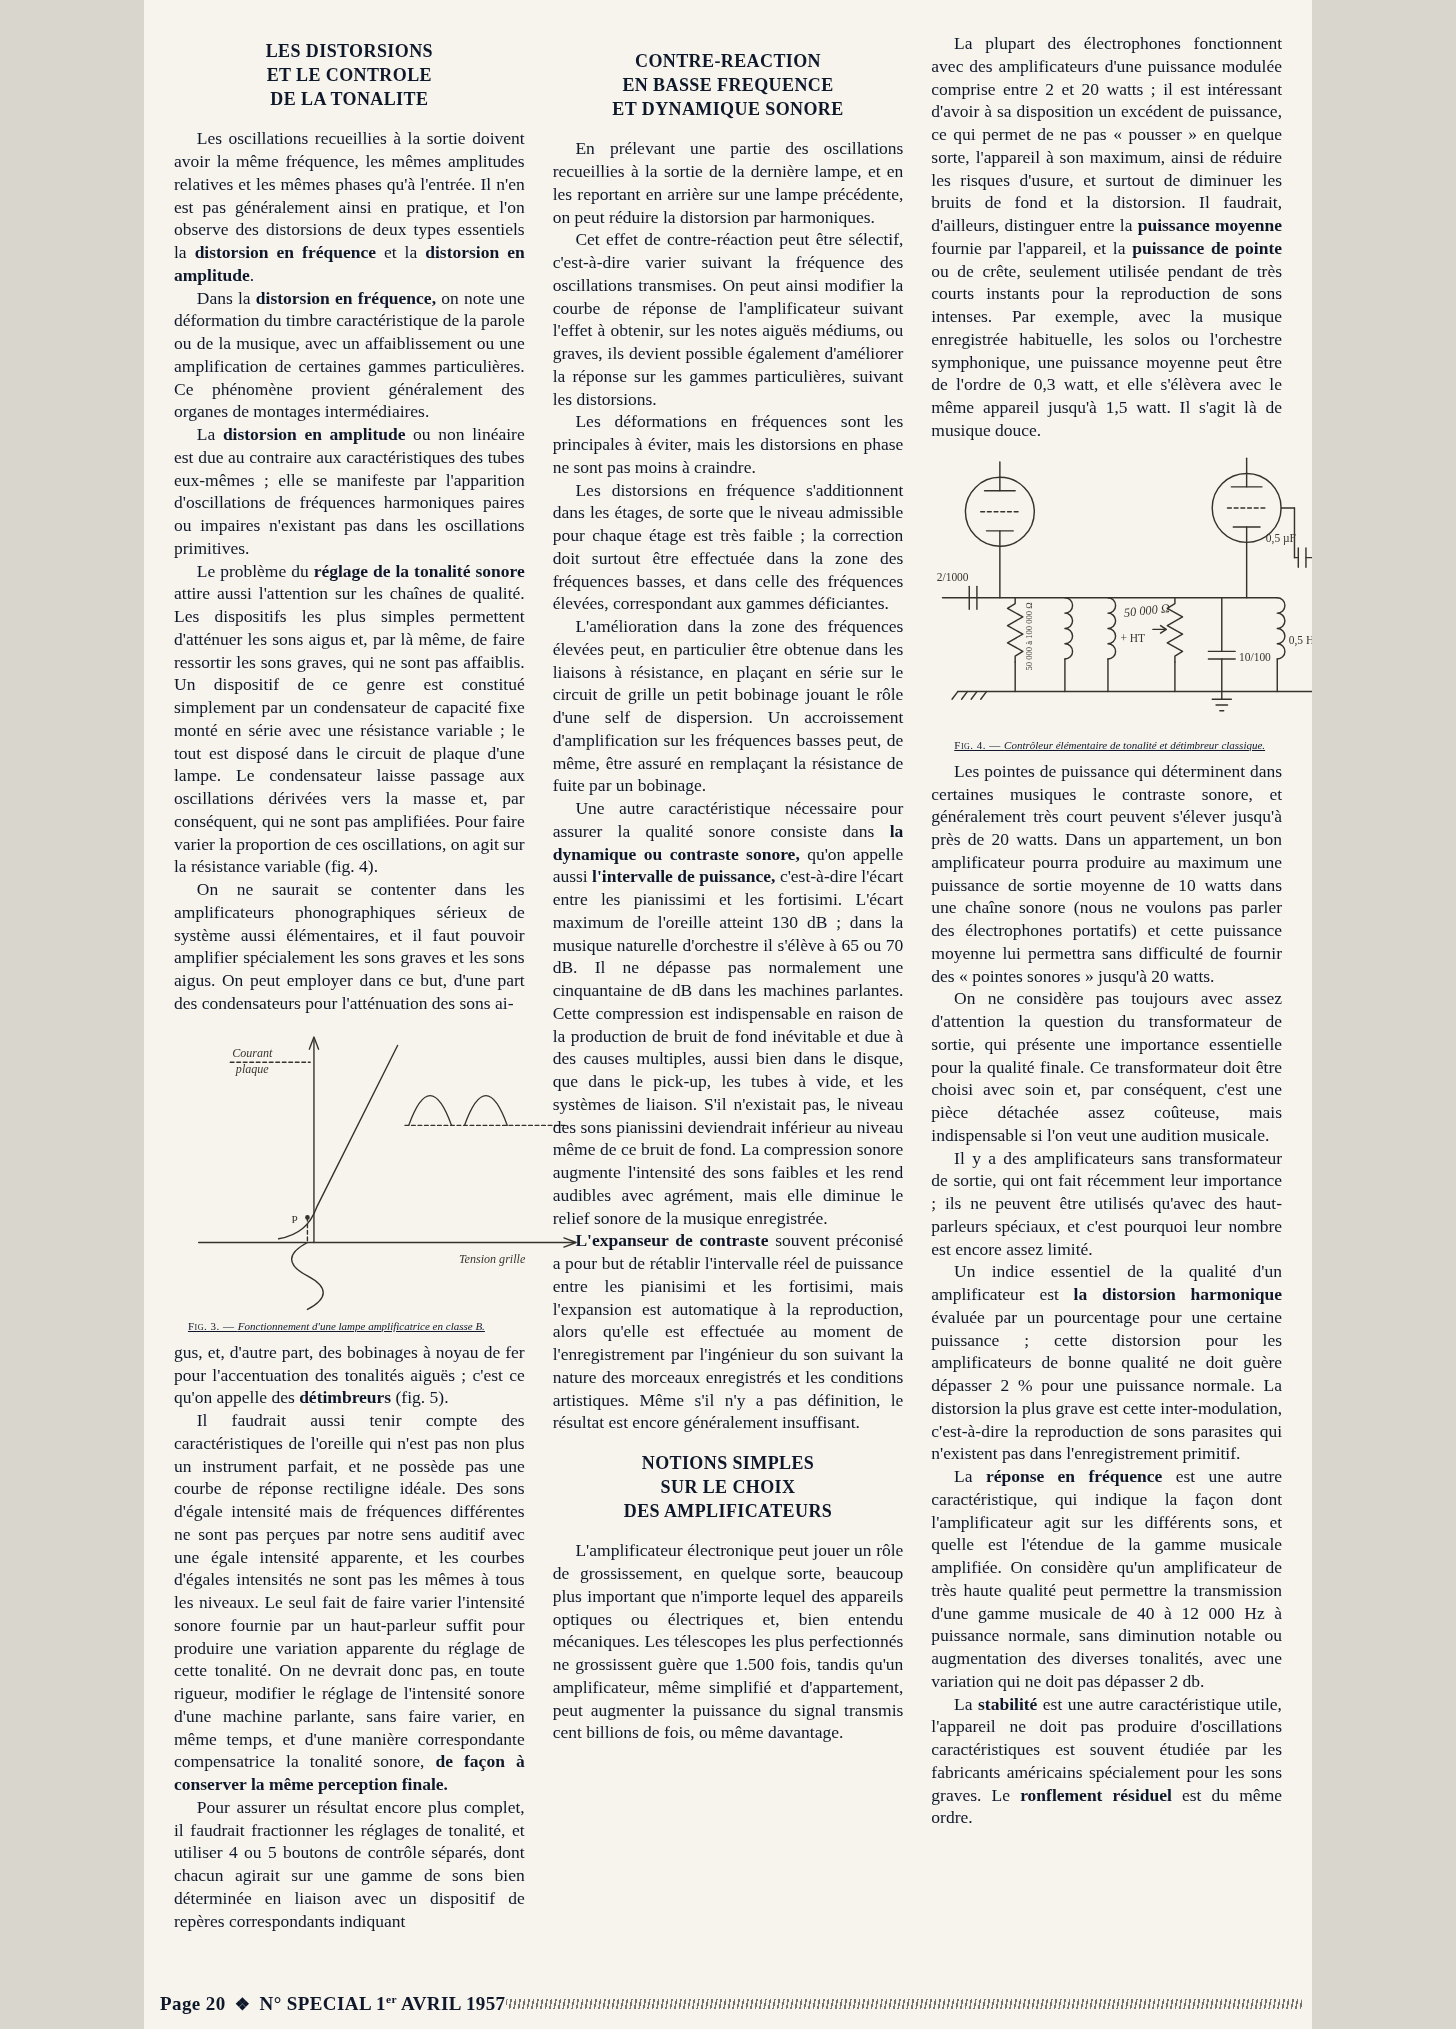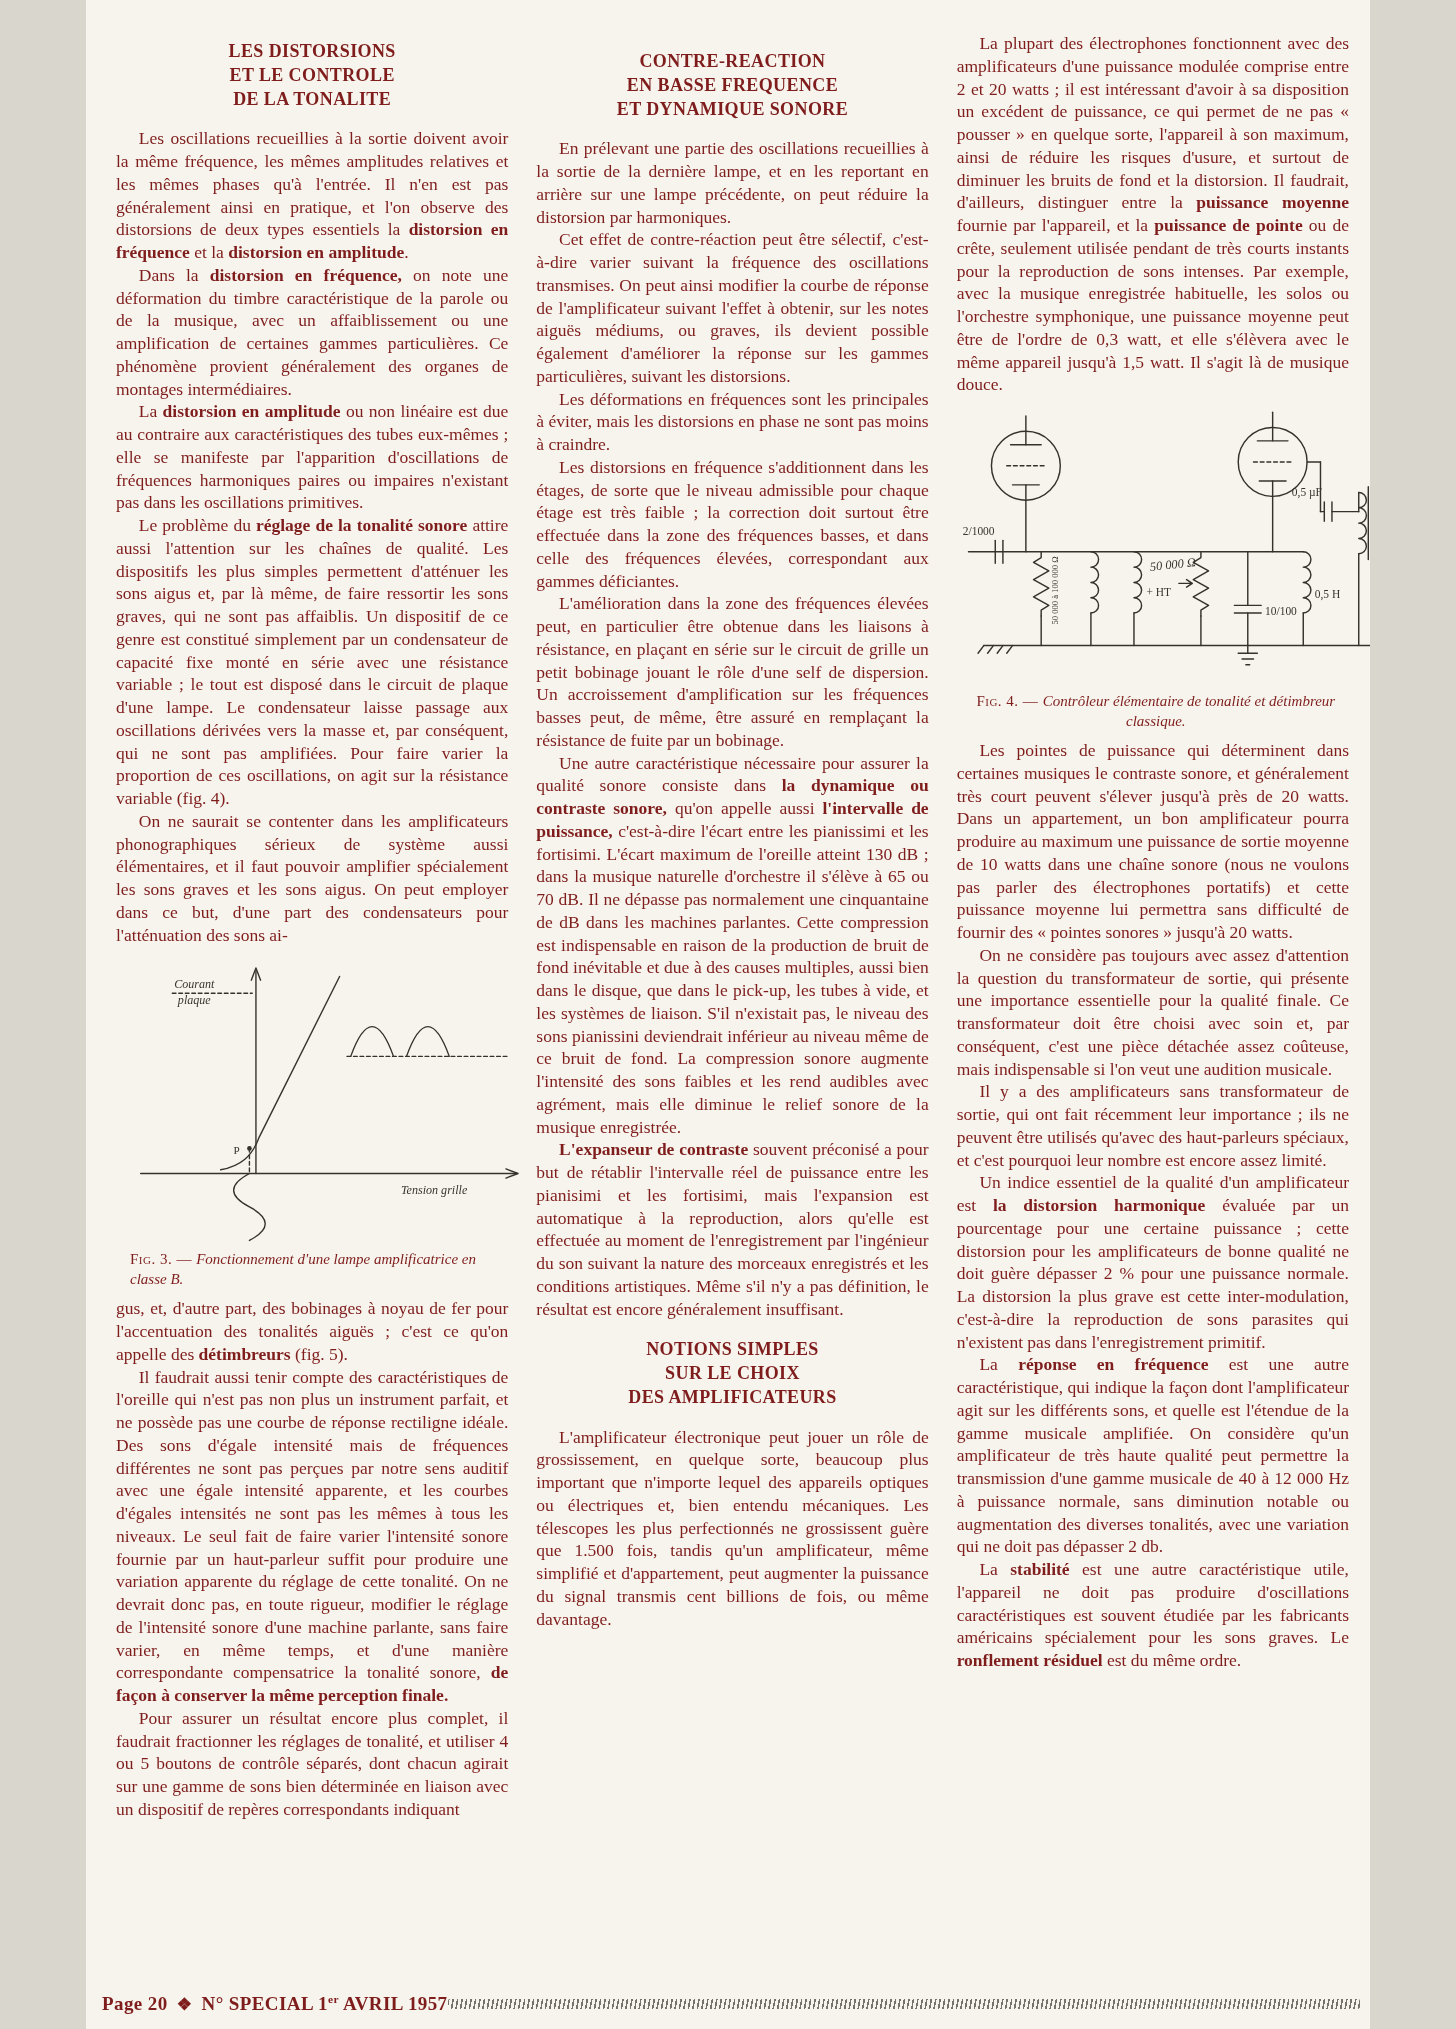--- a/index.html
+++ b/index.html
@@ -1,26 +1,26 @@
 <!DOCTYPE html>
 <html><head>
 <meta charset="utf-8">
 <style>
   * { box-sizing: border-box; }
   html, body { margin: 0; padding: 0; background: #d9d6ce; }
   .page {
-    width: 1284px;
+    width: 1168px;
     height: 2029px;
     margin: 0 auto;
     background: #f6f4ec;
     position: relative;
     overflow: hidden;
-    padding: 32px 21px 0 30px;
+    padding: 32px 30px 0 30px;
     font-family: "Liberation Serif", "DejaVu Serif", serif;
-    color: #7f1d1d;
+    color: #0f172a;
   }
   .columns { display: flex; gap: 28px; }
   .col { flex: 1 1 0; min-width: 0; }
   .para {
     margin: 0;
     text-align: justify;
     text-indent: 1.3em;
     font-size: 17.5px;
     line-height: 1.3;
   }
@@ -32,25 +32,26 @@
     line-height: 1.32;
     margin: 0 0 16px 0;
     white-space: pre-line;
     letter-spacing: .4px;
   }
   .mid-heading { margin: 18px 0 16px 0; }
   .top-heading { margin-top: 8px; }
   .figure { margin: 16px 0 6px 0; text-align: center; }
   .figure svg { display: block; margin: 0 auto; }
   .figcaption {
-    font-size: 15px;
+    font-size: 11px;
     line-height: 1.3;
     margin: 4px 0 8px 0;
     padding: 0 8px 0 14px;
     text-align: left;
+    text-decoration: underline;
   }
   .fig-label { font-variant: small-caps; letter-spacing: .5px; font-style: normal; }
   .fig-text { font-style: italic; }
   .stroke { stroke: #35322b; stroke-width: 1.5; fill: none; stroke-linecap: round; stroke-linejoin: round; }
   .dash { stroke-dasharray: 4 3; }
   .figtext { font-style: italic; font-size: 13px; fill: #38352e; font-family: "Liberation Serif", serif; }
   .figtext-sm { font-style: normal; font-size: 12px; fill: #38352e; font-family: "Liberation Serif", serif; }
   .figtext-script { font-style: italic; font-size: 13px; fill: #38352e; font-family: "Liberation Serif", serif; }
   .footer {
     position: absolute;

